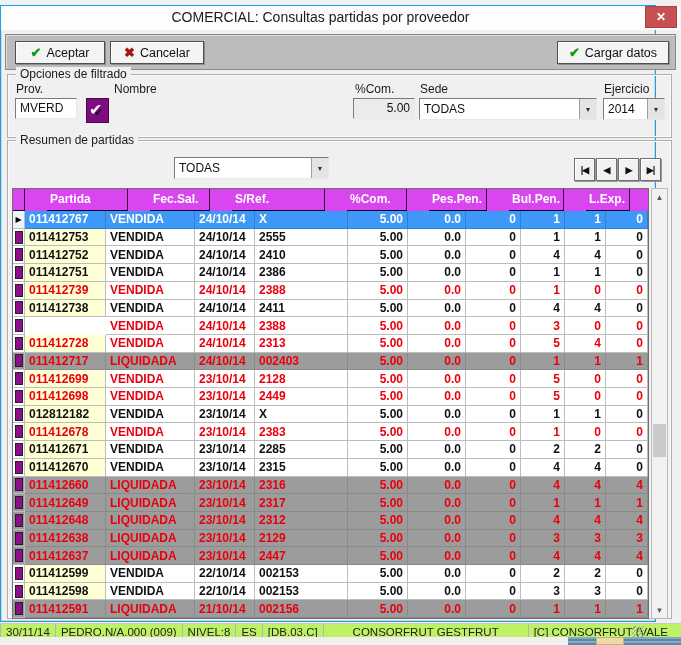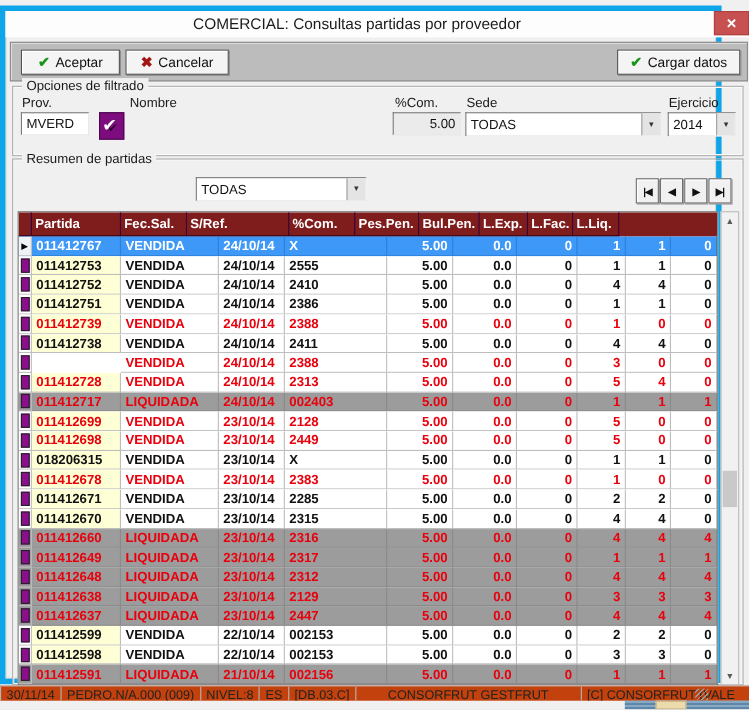--- a/index.html
+++ b/index.html
@@ -7,21 +7,21 @@
   .screen{position:relative;width:681px;height:645px;overflow:hidden;background:#f0f0f0;}
 
   
   .bg-top{position:absolute;left:0;top:0;width:681px;height:8px;background:#cfd9dd;overflow:hidden;}
   .bg-top .teal{position:absolute;left:0;top:0;width:438px;height:8px;background:#3e746c;color:#e8f2ef;font-size:8px;line-height:7px;}
   .bg-top .tl{position:absolute;top:0;}
   .bg-top .box{position:absolute;top:1px;height:7px;background:#eef2f4;border:1px solid #9fb3ba;}
   .bg-top .dkbox{position:absolute;top:0;height:8px;background:#2e5e57;}
 
   
-  .dialog{position:absolute;left:0;top:5px;width:656px;height:617px;background:#f0f0f0;border:5px solid #0ea5e9;box-shadow:0 0 0 1px #d5d5d5 inset;}
+  .dialog{position:absolute;left:0;top:5px;width:656px;height:617px;background:#f0f0f0;border:1px solid #0ea5e9;box-shadow:0 0 0 1px #d5d5d5 inset;}
   .titlebar{position:absolute;left:0;top:0;width:679px;height:24px;background:#fdfdfd;}
   .title{position:absolute;left:0;right:40px;top:3px;text-align:center;font-size:14px;color:#1b1b1b;}
   .closebtn{position:absolute;right:3px;top:0;width:32px;height:22px;background:#c75050;border:1px solid #b04040;color:#fff;font-size:12px;font-weight:bold;text-align:center;line-height:21px;cursor:default;}
 
   
   .toolbar{position:absolute;left:4px;top:28px;width:671px;height:36px;background:#bcbcbc;border:1px solid #8a8a8a;box-shadow:inset 1px 1px 0 #dcdcdc;}
   .tbtn{position:absolute;top:6px;height:23px;background:#f4f4f4;border:1px solid #4f4f4f;box-shadow:1px 1px 0 #8c8c8c,inset 1px 1px 0 #ffffff;font-size:12.5px;color:#111;display:flex;align-items:center;justify-content:center;gap:5px;padding:0 8px;}
   .tbtn .ck{color:#18961a;font-size:13px;font-weight:bold;}
   .tbtn .cx{color:#a21616;font-size:13px;font-weight:bold;}
   .btn-aceptar{left:9px;width:90px;}
@@ -45,21 +45,21 @@
   .combo{position:absolute;height:22px;border:1px solid;border-color:#7b7b7b #e9e9e9 #e9e9e9 #7b7b7b;background:#fff;display:flex;}
   .combo .val{flex:1;font-size:12px;color:#111;line-height:20px;padding:0 4px;overflow:hidden;white-space:nowrap;}
   .combo .arr{width:17px;background:#e4e4e4;border-left:1px solid #9f9f9f;display:flex;align-items:center;justify-content:center;font-size:7px;color:#333;}
 
   
   .navwrap{position:absolute;right:10px;top:17px;display:flex;}
   .navbtn{width:21px;height:23px;margin-left:1px;background:#f1f1f1;border:1px solid #6f6f6f;box-shadow:inset 1px 1px 0 #fff,1px 1px 0 #9a9a9a;font-size:9px;font-weight:bold;color:#111;padding:0;display:flex;align-items:center;justify-content:center;letter-spacing:-1px;}
 
   
   .grid{position:absolute;left:4px;top:47px;width:637px;height:431px;border:1px solid #707070;background:#fff;overflow:hidden;display:flex;flex-direction:column;}
-  .ghead{display:flex;height:22px;flex:0 0 22px;background:#7f1d1d;}
+  .ghead{display:flex;height:22px;flex:0 0 22px;background:#d946ef;gap:22px;}
   .hcell{border-right:1px solid #38023a;border-bottom:1px solid #1d011f;color:#fff;font-weight:bold;font-size:12px;line-height:21px;padding:0 3px;overflow:hidden;white-space:nowrap;}
   .hcorner{width:12px;flex:0 0 12px;border-right:1px solid #38023a;border-bottom:1px solid #1d011f;}
   .gbody{flex:1;display:flex;flex-direction:column;}
   .grow{display:flex;flex:1;overflow:hidden;}
   .gcell{border-right:1px solid #bdbdbd;border-bottom:1px solid #bdbdbd;font-size:12px;font-weight:bold;padding:0 4px;white-space:nowrap;overflow:hidden;display:flex;align-items:center;flex:0 0 auto;}
   .gcell.r{justify-content:flex-end;}
   .mcell{width:12px;flex:0 0 12px;border-right:1px solid #bdbdbd;border-bottom:1px solid #bdbdbd;position:relative;display:flex;align-items:center;justify-content:center;font-size:8px;color:#000;}
   .mcell i{display:block;width:8px;height:13px;background:#8b0e8b;border:1px solid #222;}
   .grow.normal{background:#fff;color:#111;}
   .grow.red{background:#fff;color:#e8000d;}
@@ -71,21 +71,21 @@
   .grow.liq .gcell{border-right-color:#8a8a8a;border-bottom-color:#8a8a8a;}
 
   
   .vscroll{position:absolute;left:643px;top:47px;width:17px;height:431px;background:#f1f1f1;border:1px solid #bcbcbc;}
   .sarrow{position:absolute;left:0;width:15px;height:16px;display:flex;align-items:center;justify-content:center;font-size:8px;color:#5a5a5a;}
   .sup{top:0;}
   .sdn{bottom:0;}
   .sthumb{position:absolute;left:1px;top:235px;width:13px;height:33px;background:#c9c9c9;}
 
   
-  .statusbar{position:absolute;left:0;top:623px;width:681px;height:14px;background:#c2410c;border-top:1px solid #c9c9c9;overflow:hidden;display:flex;}
+  .statusbar{position:absolute;left:0;top:623px;width:681px;height:14px;background:#bef264;border-top:1px solid #c9c9c9;overflow:hidden;display:flex;}
   .seg{font-size:11.5px;color:#222;line-height:17px;padding:0 5px;border-left:1px solid #b5b5b5;white-space:nowrap;overflow:hidden;flex:0 0 auto;}
   .seg5{width:205px;text-align:center;}
   .seg6{width:158px;}
   .grip{position:absolute;left:632px;top:2px;width:12px;height:11px;background:repeating-linear-gradient(135deg,transparent 0 2px,#9a9a9a 2px 3px);}
 
   .bg-br{position:absolute;left:568px;top:637px;width:113px;height:8px;background:repeating-linear-gradient(180deg,#87a9c3 0 2px,#5d86a8 2px 4px);}
   .bg-br .tan{position:absolute;left:28px;top:0;width:28px;height:8px;background:#ecd9ac;border:1px solid #c9b180;}
 </style>
 </head>
 <body>
@@ -333,21 +333,21 @@
               <div class="gcell r" style="width: 58px; flex: 0 0 58px;">0.0</div>
               <div class="gcell r" style="width: 55px; flex: 0 0 55px;">0</div>
               <div class="gcell r" style="width: 44px; flex: 0 0 44px;">5</div>
               <div class="gcell r" style="width: 41px; flex: 0 0 41px;">0</div>
               <div class="gcell r" style="width: 42px; flex: 0 0 42px;">0</div>
             </div>
             <div class="grow normal">
               <div class="mcell">
                 <i></i>
               </div>
-              <div class="gcell partida" style="width: 81px; flex: 0 0 81px;">018206315</div>
+              <div class="gcell partida" style="width: 81px; flex: 0 0 81px;">012812182</div>
               <div class="gcell" style="width: 89px; flex: 0 0 89px;">VENDIDA</div>
               <div class="gcell" style="width: 60px; flex: 0 0 60px;">23/10/14</div>
               <div class="gcell" style="width: 93px; flex: 0 0 93px;">X</div>
               <div class="gcell r" style="width: 60px; flex: 0 0 60px;">5.00</div>
               <div class="gcell r" style="width: 58px; flex: 0 0 58px;">0.0</div>
               <div class="gcell r" style="width: 55px; flex: 0 0 55px;">0</div>
               <div class="gcell r" style="width: 44px; flex: 0 0 44px;">1</div>
               <div class="gcell r" style="width: 41px; flex: 0 0 41px;">1</div>
               <div class="gcell r" style="width: 42px; flex: 0 0 42px;">0</div>
             </div>

